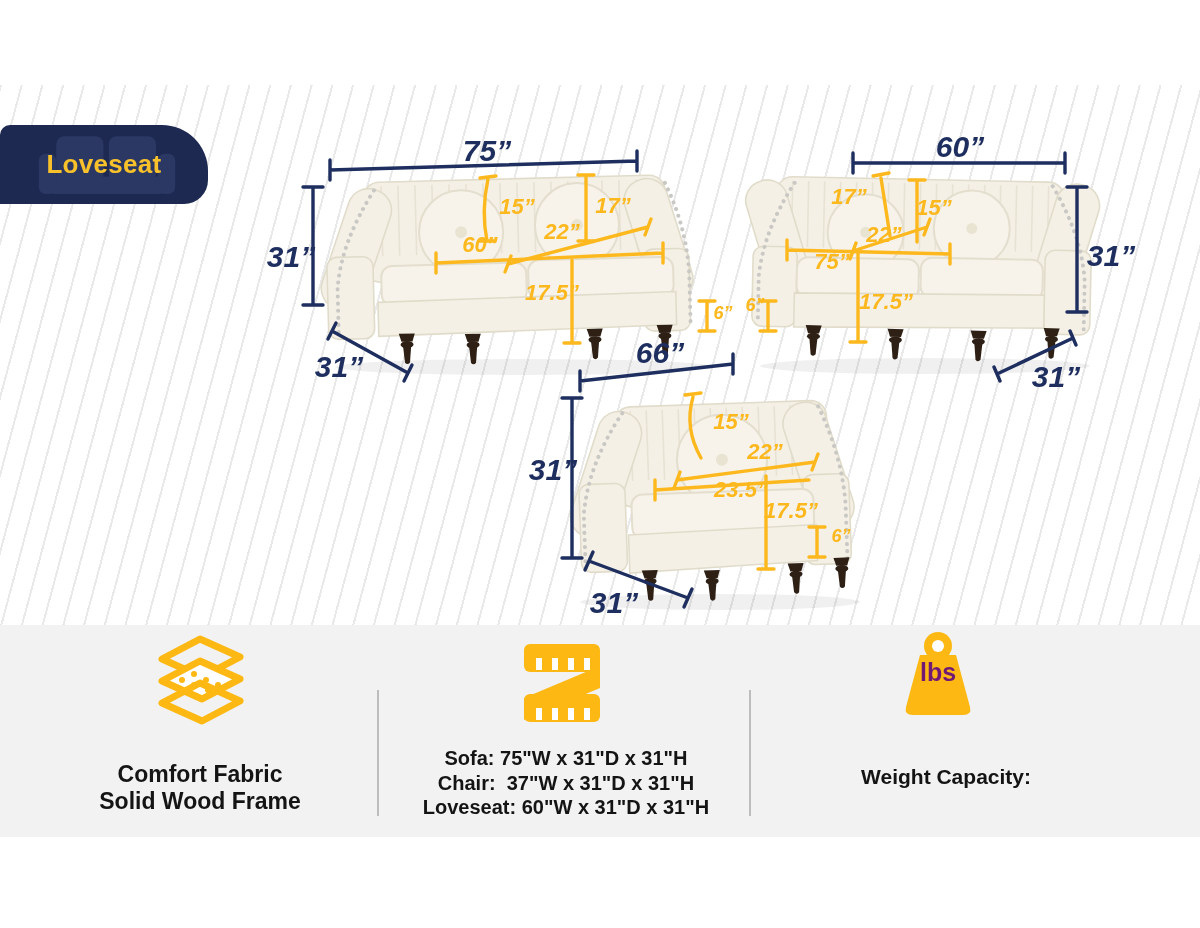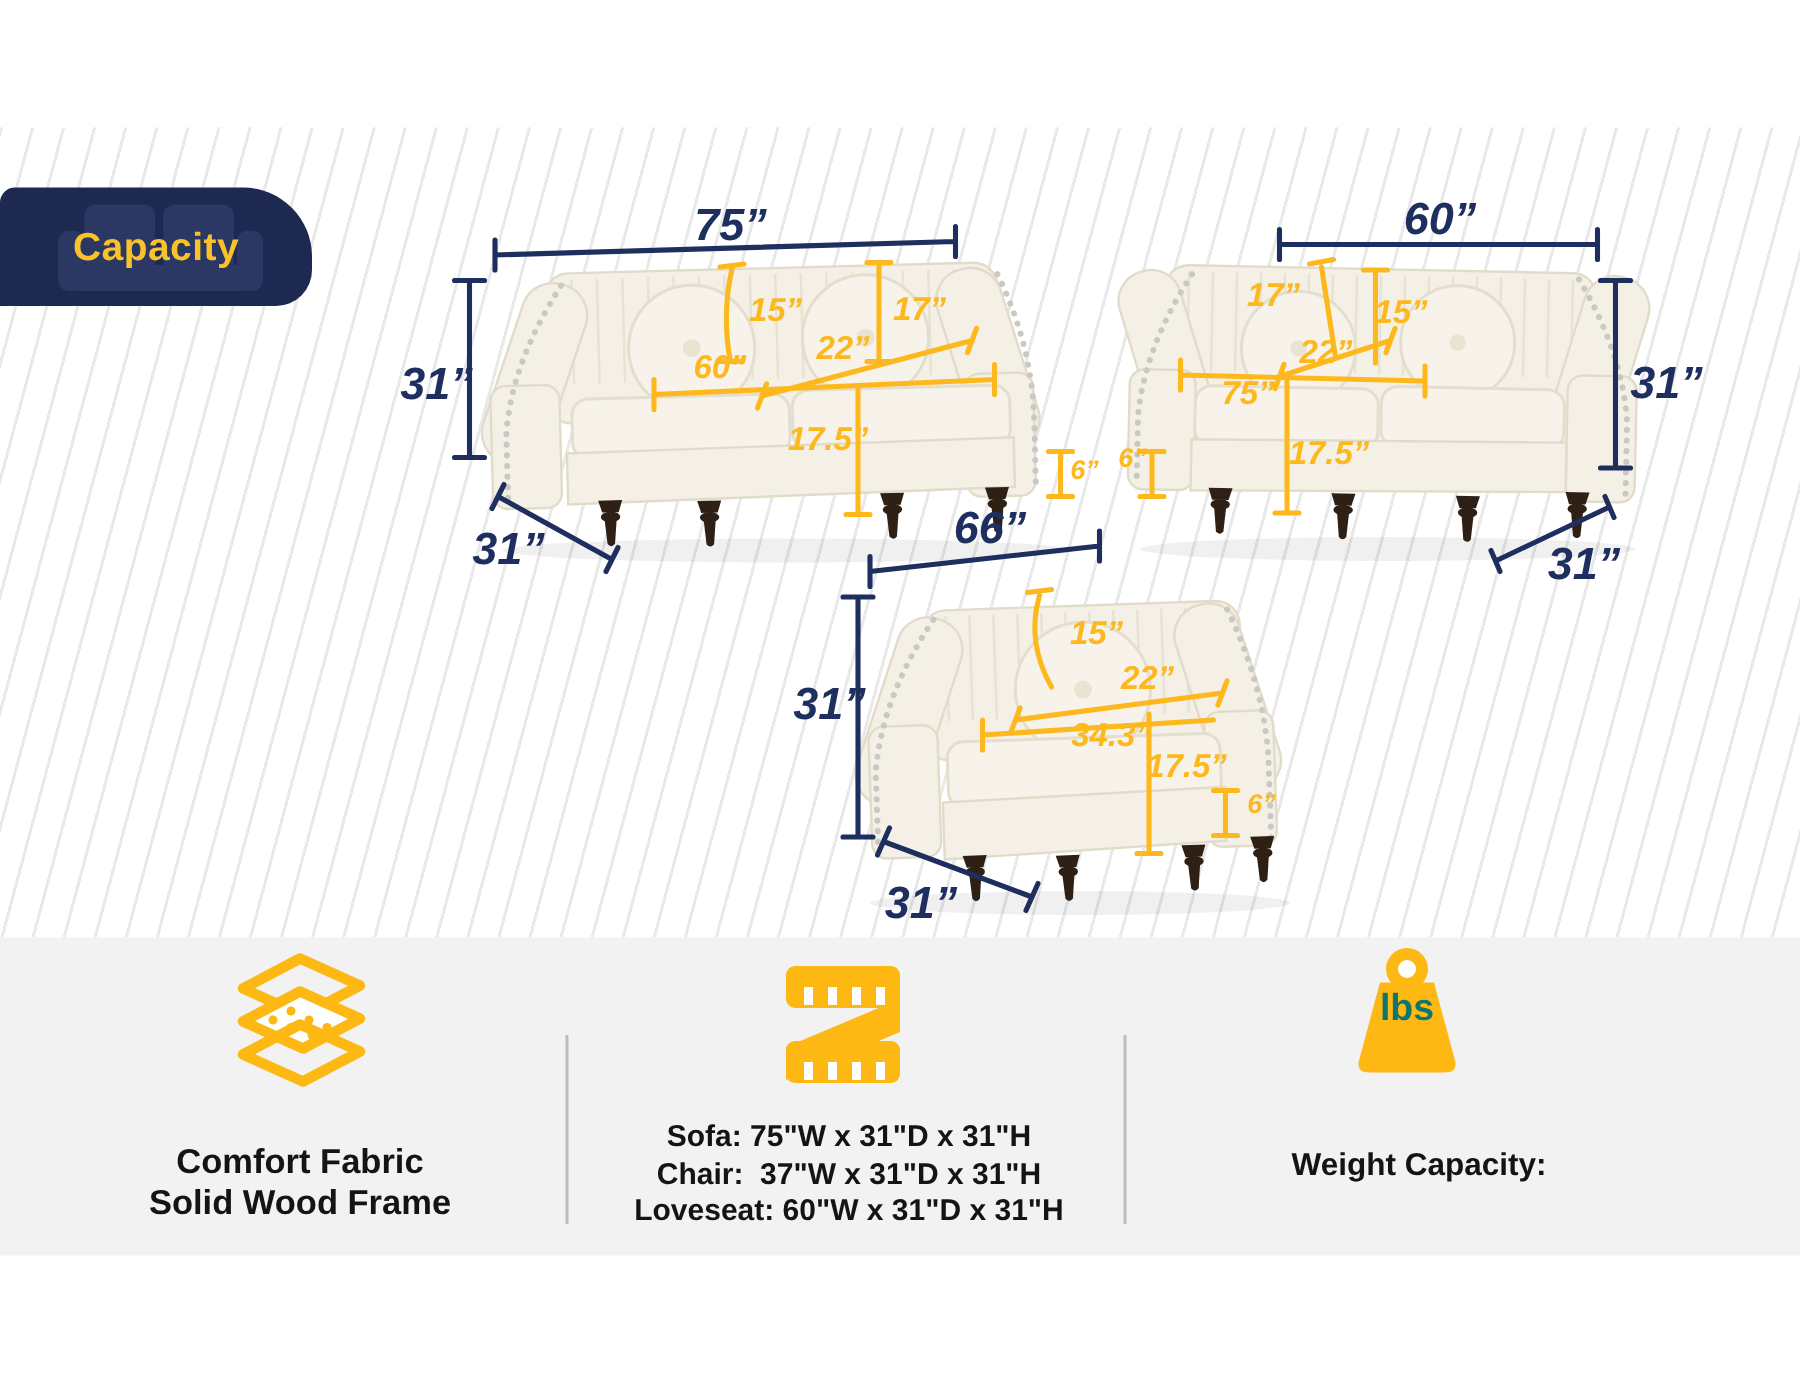--- a/index.html
+++ b/index.html
@@ -30,40 +30,40 @@
   .nails{stroke:#c9c8c4;stroke-width:4;stroke-dasharray:0.1 7;stroke-linecap:round;fill:none;}
   .leg{fill:#2e2015;}
   .shadow{fill:rgba(0,0,0,0.06);}
   .divider{position:absolute;top:690px;width:2px;height:126px;background:#bdbdbd;}
   .feat-icon{position:absolute;}
   .feat-text{position:absolute;text-align:center;color:#141414;font-weight:700;}
   .feat-line{white-space:pre-wrap;}
   .col1-text{left:40px;top:761px;width:320px;font-size:23px;line-height:27px;}
   .col2-text{left:396px;top:746px;width:340px;font-size:20px;line-height:24.5px;}
   .col3-text{left:796px;top:764px;width:300px;font-size:21px;line-height:26px;}
-  .lbs-label{position:absolute;left:892px;top:658px;width:92px;text-align:center;color:#0f766e;
+  .lbs-label{position:absolute;left:892px;top:658px;width:92px;text-align:center;color:#701a75;
     font-weight:700;font-size:25px;}
 </style>
 </head>
 <body>
 
 <div class="stripes"></div>
 <div class="gray-band"></div>
 
 <div class="badge">
   <svg class="badge-sil" viewBox="0 0 160 80">
     <g fill="#2e3b68">
       <rect x="22" y="6" width="54" height="52" rx="9"></rect>
       <rect x="82" y="6" width="54" height="52" rx="9"></rect>
       <rect x="2" y="26" width="20" height="46" rx="8"></rect>
       <rect x="138" y="26" width="20" height="46" rx="8"></rect>
       <rect x="14" y="52" width="132" height="20" rx="6"></rect>
     </g>
   </svg>
-  <span class="badge-label">Capacity</span>
+  <span class="badge-label">Loveseat</span>
 </div>
 
 <div class="figure" style="left:275px;top:135px;width:465px;height:250px">
   <svg width="465" height="250" viewBox="0 0 465 250">
     <defs>
       <g id="leg-s" class="leg">
         <path d="M-8,0 h16 l-2.5,8 h-11 Z"></path>
           <ellipse cx="0" cy="11" rx="6.5" ry="3.5"></ellipse>
         <path d="M-4,13 l1.5,16 q2.5,3 5,0 l1.5,-16 Z"></path>
       </g>
@@ -204,21 +204,21 @@
       <path class="yellow-line" d="M130,150 L284,140 M130,140 L130,160"></path>
       <path class="yellow-line" d="M241,136 L241,229 M233,229 L249,229"></path>
       <path class="yellow-line" d="M292,187 L292,217 M284,187 L300,187 M284,217 L300,217"></path>
     </g>
   </svg>
   <span class="dim navy lg" style="left:135px;top:13px">66”</span>
   <span class="dim navy lg" style="left:28px;top:130px">31”</span>
   <span class="dim navy lg" style="left:89px;top:263px">31”</span>
   <span class="dim yellow md" style="left:206px;top:82px">15”</span>
   <span class="dim yellow md" style="left:240px;top:112px">22”</span>
-  <span class="dim yellow md" style="left:216px;top:150px">34.3”</span>
+  <span class="dim yellow md" style="left:216px;top:150px">23.5”</span>
   <span class="dim yellow md" style="left:266px;top:171px">17.5”</span>
   <span class="dim yellow sm" style="left:316px;top:196px">6”</span>
 </div>
 
 <div class="divider" style="left:377px"></div>
 <div class="divider" style="left:749px"></div>
 
 <svg class="feat-icon" style="left:148px;top:631px" width="104" height="94" viewBox="0 0 104 94">
   <g stroke="#fdb813" stroke-width="7" stroke-linejoin="round" fill="none">
     <path d="M14,28 L52,8 L92,26 L54,46 Z"></path>

